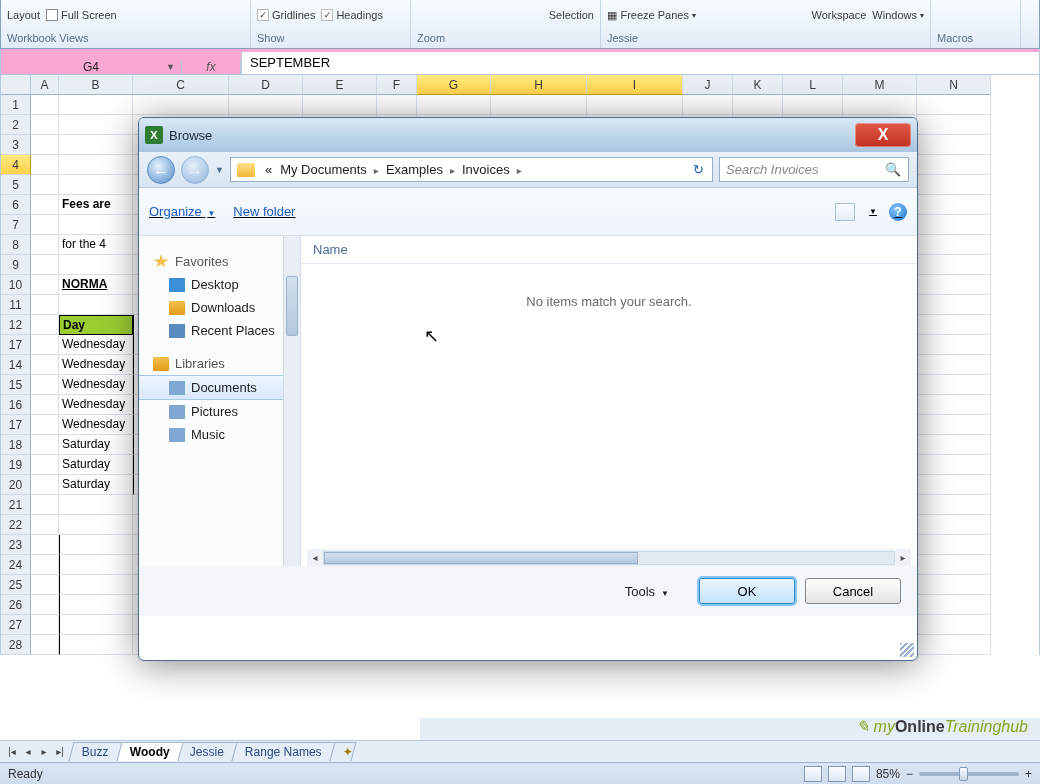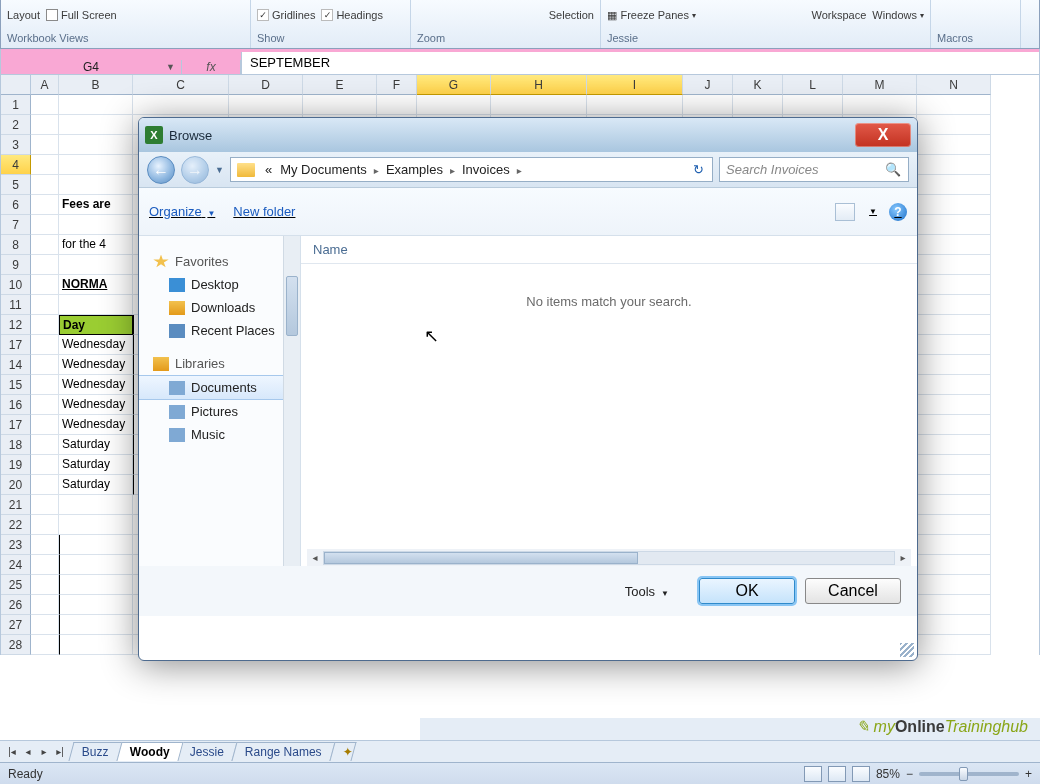--- a/index.html
+++ b/index.html
@@ -106,21 +106,21 @@
 .content-hscroll .track { flex: 1; height: 14px; background: #e2e9f1; position: relative; border: 1px solid #cdd9e6; }
 .content-hscroll .thumb { position: absolute; left: 0; width: 55%; top: 0; bottom: 0; background: linear-gradient(#d3e0ef,#b4c8dd); border: 1px solid #9ab2cb; }
 .dlg-foot { padding: 12px 16px; background: #f3f7fb; }
 .folder-row { display: flex; align-items: center; gap: 8px; margin-bottom: 20px; margin-left: 120px; }
 .folder-row label { font-size: 13px; color: #222; }
 .folder-row label u { text-decoration: underline; }
 .folder-row input { flex: 1; height: 24px; border: 1px solid #b4c4d6; padding: 0 6px; font-size: 13px; }
 .btn-row { display: flex; justify-content: flex-end; align-items: center; gap: 10px; }
 .tools { font-size: 13px; color: #222; margin-right: 20px; cursor: pointer; }
 .tools .dd { font-size: 8px; margin-left: 6px; }
-.dbtn { width: 96px; height: 26px; border-radius: 3px; font-size: 16px; cursor: pointer; border: 1px solid #888; background: linear-gradient(#fdfdfd,#e3e3e3); }
+.dbtn { width: 96px; height: 26px; border-radius: 3px; font-size: 13px; cursor: pointer; border: 1px solid #888; background: linear-gradient(#fdfdfd,#e3e3e3); }
 .dbtn.primary { border: 1px solid #2f8acb; background: linear-gradient(#eaf5ff,#c5e3fb); box-shadow: 0 0 0 2px #88c5f4; }
 .resize-grip { position: absolute; right: 4px; bottom: 4px; width: 14px; height: 14px; background: repeating-linear-gradient(135deg,#9ab2cb 0 2px,transparent 2px 4px); }
 
 .cursor { position: absolute; left: 424px; top: 325px; font-size: 18px; color: #000; pointer-events: none; z-index: 900; }
 .watermark { position: absolute; right: 12px; bottom: 48px; font-size: 16px; font-style: italic; color: #8aa618; font-family: "Comic Sans MS", cursive; }
 .watermark b { color: #3a3a3a; font-style: normal; }
 
 .hscroll { position: absolute; right: 0; bottom: 22px; height: 22px; width: 620px; background: #e5edf6; display: flex; align-items: center; }
 </style>
 </head>

